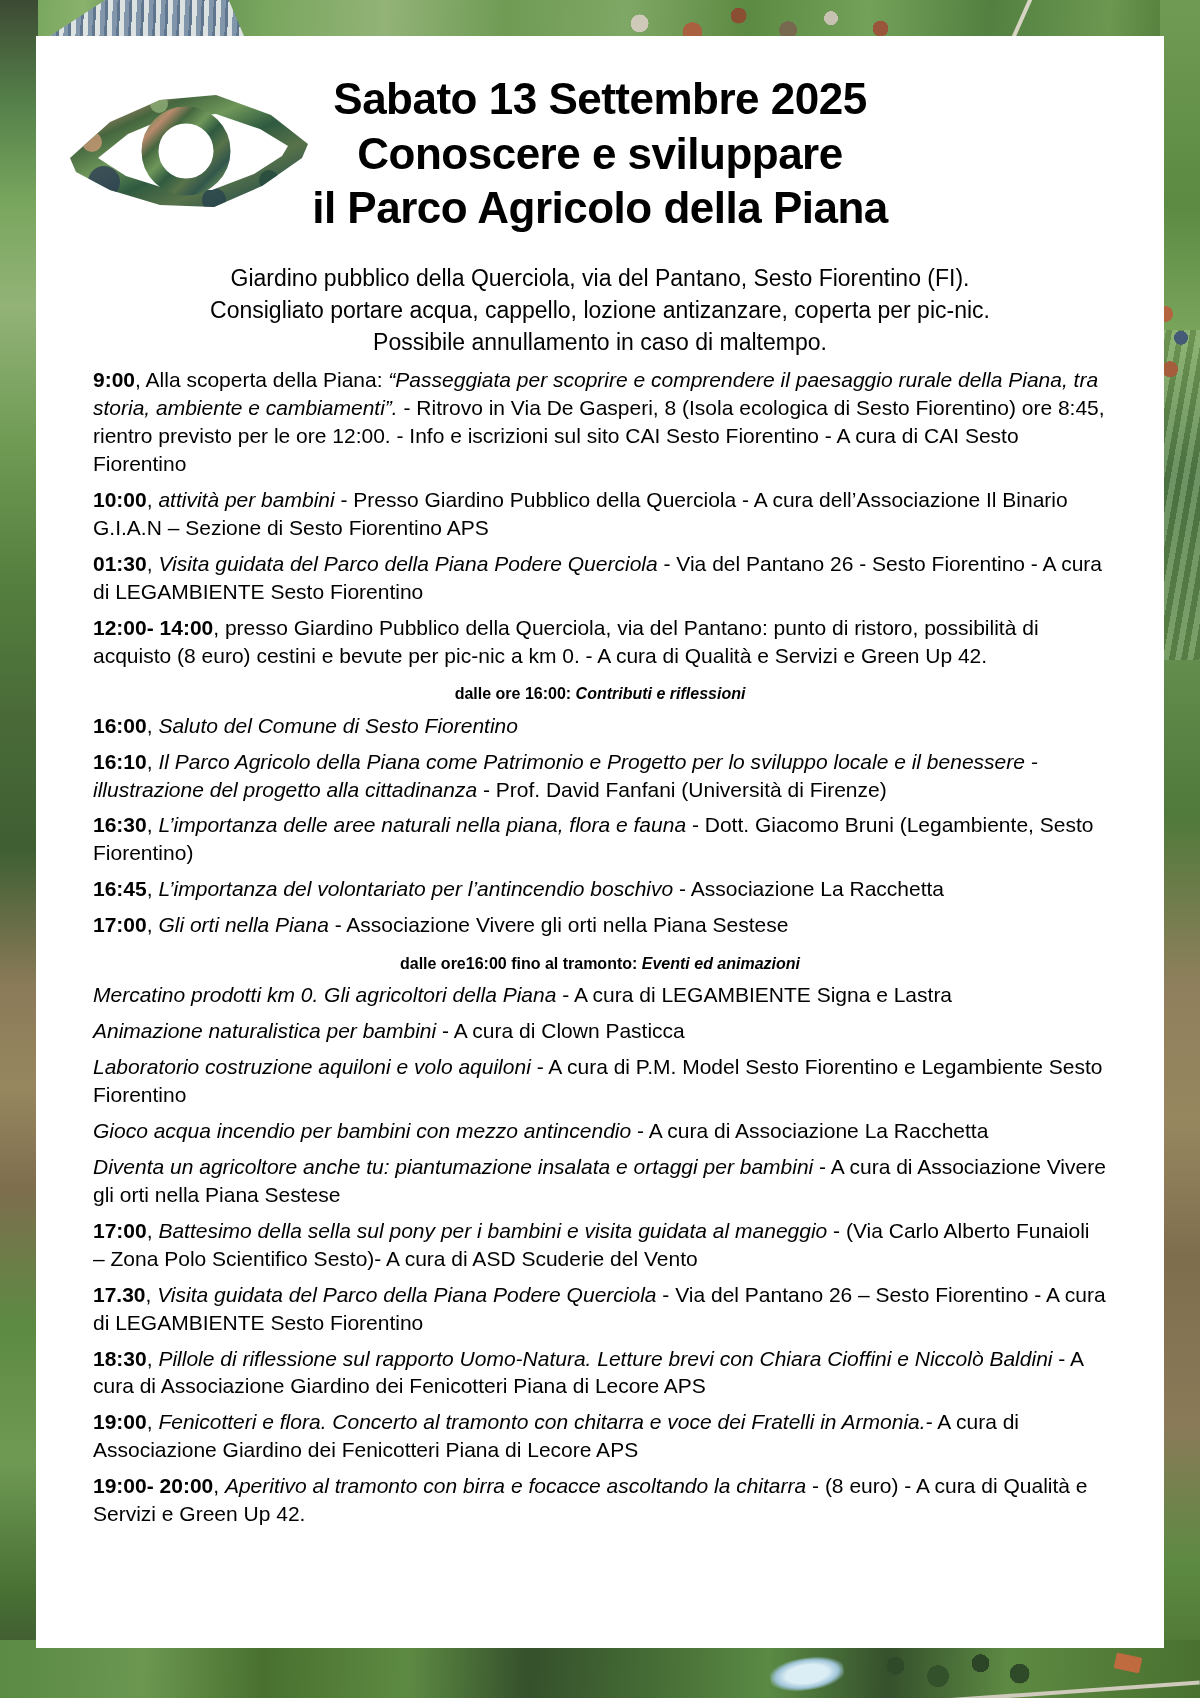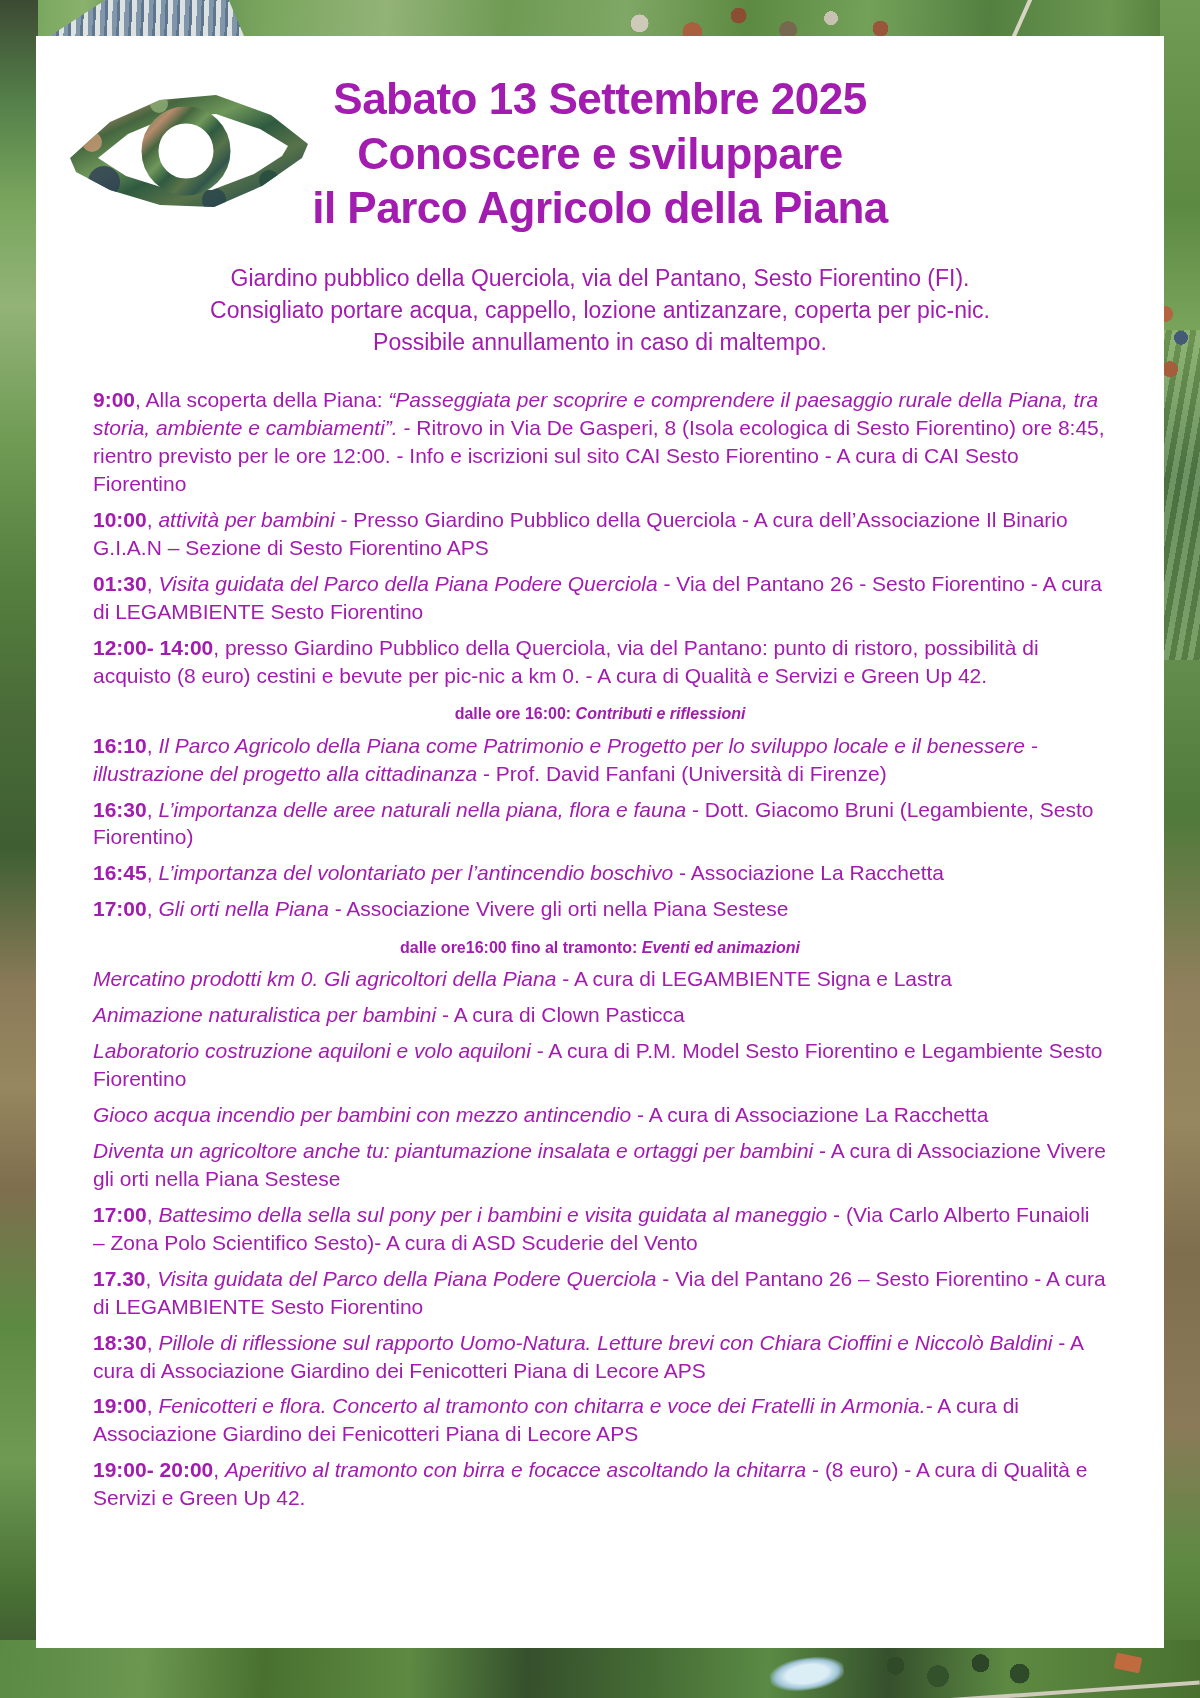--- a/index.html
+++ b/index.html
@@ -1,17 +1,17 @@
 <!DOCTYPE html>
 <html><head>
 <meta charset="utf-8">
 <style>
   html,body{margin:0;padding:0;background:#2a3524;}
   .page{position:relative;width:1200px;height:1698px;overflow:hidden;margin:0 auto;
-        font-family:"Liberation Sans",sans-serif;color:#a21caf;background:#69944f;}
+        font-family:"Liberation Sans",sans-serif;color:#000000;background:#69944f;}
 
   
   .bg{position:absolute;z-index:0;}
   .bg-base{inset:0;background:linear-gradient(97deg,#74a058 0%,#86ae68 8%,#5d8a43 16%,#6fa055 28%,#7ba75f 38%,#55803f 48%,#699450 60%,#4f7a3a 72%,#5d8a46 84%,#476f33 100%);}
   .bg-top{left:0;top:0;width:100%;height:130px;
     background:linear-gradient(93deg,#6c9e55 0%,#8ab26d 7%,#55804a 13%,#79a65e 22%,#93b377 32%,#6f9b55 42%,#7fa765 52%,#5d8a43 62%,#74a159 72%,#538040 82%,#6b9751 92%,#47702f 100%);}
   .gh{left:40px;top:-12px;width:200px;height:110px;opacity:.95;border-radius:4px;
     background:repeating-linear-gradient(118deg,#e2e6e8 0 5px,#8296ae 5px 10px,#5f7492 10px 13px);
     transform:rotate(-33deg) skewX(-10deg);}
   .bld-top{left:600px;top:0;width:330px;height:52px;background:
@@ -47,21 +47,21 @@
   .roof-bottom{left:1115px;top:1655px;width:26px;height:16px;background:#c06a3f;border-radius:2px;transform:rotate(12deg);}
 
   
   .panel{position:absolute;left:36px;top:36px;width:1128px;height:1612px;background:#ffffff;z-index:2;
          box-sizing:border-box;padding:18px 57px 10px;overflow:hidden;}
   .logo{position:absolute;left:26px;top:48px;width:254px;height:138px;}
   .title{margin:18px 0 0;text-align:center;font-size:44px;font-weight:700;line-height:1.24;letter-spacing:-0.5px;}
   .title span{display:block;}
   .intro{margin:26px 0 0;text-align:center;font-size:23px;line-height:1.4;}
   .intro span{display:block;}
-  .program{margin-top:28px;font-size:21px;line-height:1.33;}
+  .program{margin-top:8px;font-size:21px;line-height:1.33;}
   .entry{margin:0 0 8px;}
   .tb{font-weight:700;}
   .ti{font-style:italic;}
   .tbi{font-weight:700;font-style:italic;}
   .tr{font-weight:400;font-style:normal;}
   .section-heading{text-align:center;font-size:16px;font-weight:700;margin:14px 0 7px;}
 </style>
 </head>
 <body>
 
@@ -131,20 +131,21 @@
       <div>
           <p class="entry"><span class="tb">9:00</span><span class="tr">, Alla scoperta della Piana: </span><span class="ti">“Passeggiata per scoprire e comprendere il paesaggio rurale della Piana, tra storia, ambiente e cambiamenti”.</span><span class="tr"> - Ritrovo in Via De Gasperi, 8 (Isola ecologica di Sesto Fiorentino) ore 8:45, rientro previsto per le ore 12:00. - Info e iscrizioni sul sito CAI Sesto Fiorentino - A cura di CAI Sesto Fiorentino</span></p>
           <p class="entry"><span class="tb">10:00</span><span class="tr">, </span><span class="ti">attività per bambini</span><span class="tr"> - Presso Giardino Pubblico della Querciola  - A cura dell’Associazione Il Binario G.I.A.N – Sezione di Sesto Fiorentino APS</span></p>
           <p class="entry"><span class="tb">01:30</span><span class="tr">, </span><span class="ti">Visita guidata del Parco della Piana Podere Querciola</span><span class="tr"> - Via del Pantano 26 - Sesto Fiorentino - A cura di LEGAMBIENTE Sesto Fiorentino</span></p>
           <p class="entry"><span class="tb">12:00- 14:00</span><span class="tr">, presso Giardino Pubblico della Querciola, via del Pantano: punto di ristoro, possibilità di acquisto (8 euro) cestini e bevute per pic-nic a km 0. - A cura di Qualità e Servizi e Green Up 42.</span></p>
         </div>
 
       <p class="section-heading"><span class="tb">dalle ore 16:00: </span><span class="tbi">Contributi e riflessioni</span></p>
 
       <div>
+          <p class="entry"><span class="tb">16:00</span><span class="tr">, </span><span class="ti">Saluto del Comune di Sesto Fiorentino</span></p>
           <p class="entry"><span class="tb">16:10</span><span class="tr">, </span><span class="ti">Il Parco Agricolo della Piana come Patrimonio e Progetto per lo sviluppo locale e il benessere - illustrazione del progetto alla cittadinanza</span><span class="tr"> - Prof. David Fanfani (Università di Firenze)</span></p>
           <p class="entry"><span class="tb">16:30</span><span class="tr">, </span><span class="ti">L’importanza delle aree naturali nella piana, flora e fauna</span><span class="tr"> - Dott. Giacomo Bruni (Legambiente, Sesto Fiorentino)</span></p>
           <p class="entry"><span class="tb">16:45</span><span class="tr">, </span><span class="ti">L’importanza del volontariato per l’antincendio boschivo</span><span class="tr"> - Associazione La Racchetta</span></p>
           <p class="entry"><span class="tb">17:00</span><span class="tr">, </span><span class="ti">Gli orti nella Piana</span><span class="tr"> - Associazione Vivere gli orti nella Piana Sestese</span></p>
         </div>
 
       <p class="section-heading"><span class="tb">dalle ore16:00 fino al tramonto: </span><span class="tbi">Eventi ed animazioni</span></p>
 
       <div>
           <p class="entry"><span class="ti">Mercatino prodotti km 0. Gli agricoltori della Piana</span><span class="tr"> - A cura di LEGAMBIENTE Signa e Lastra</span></p>

